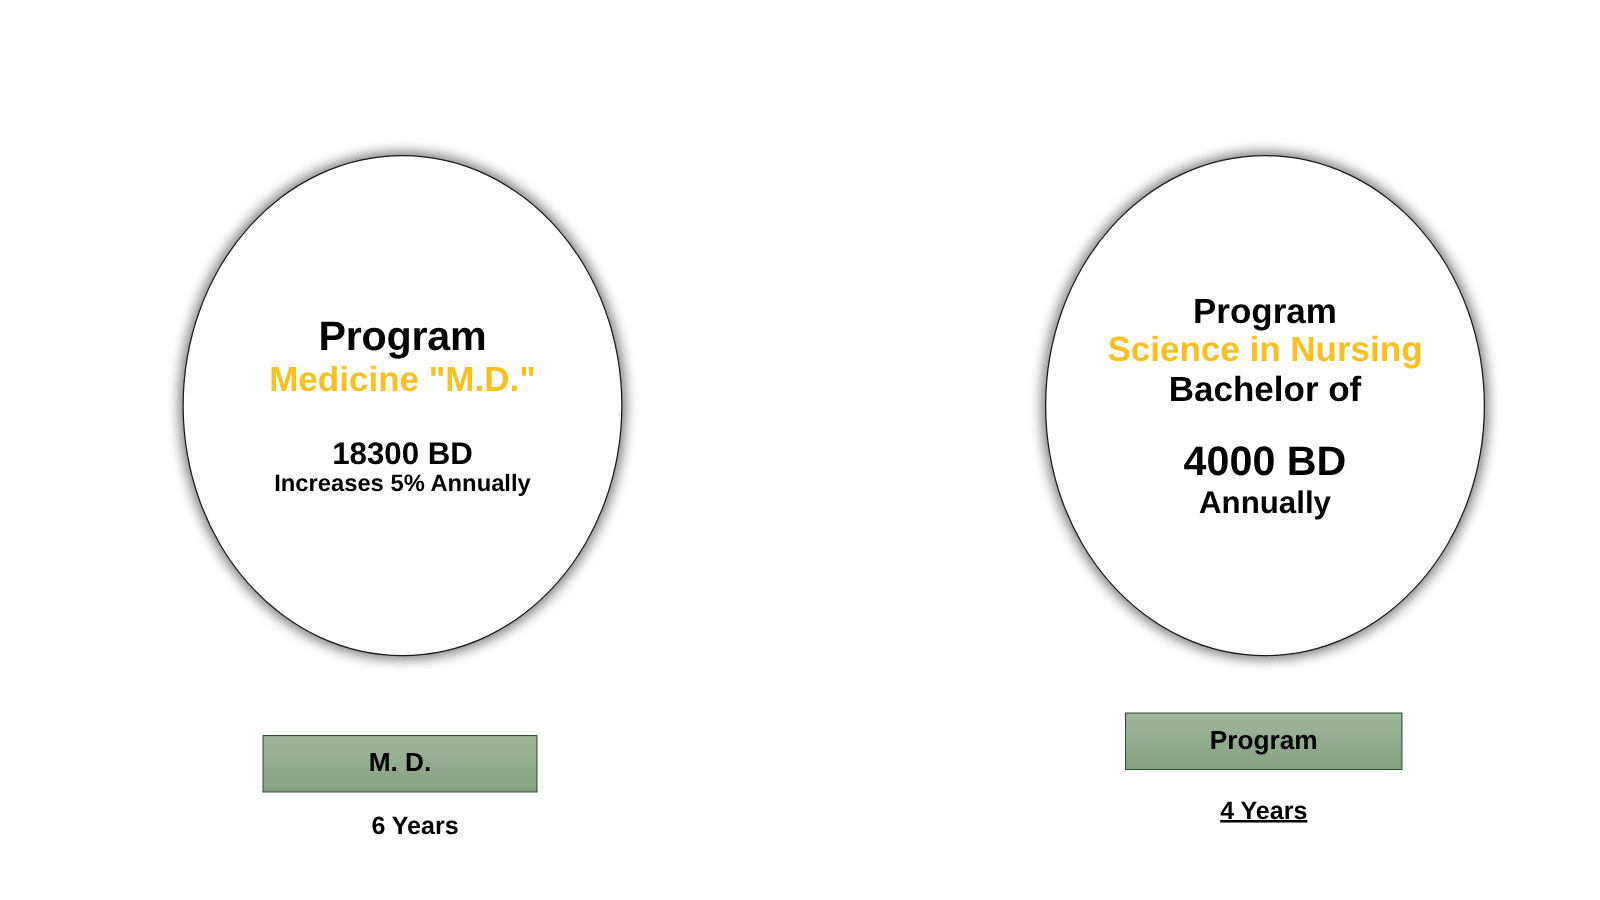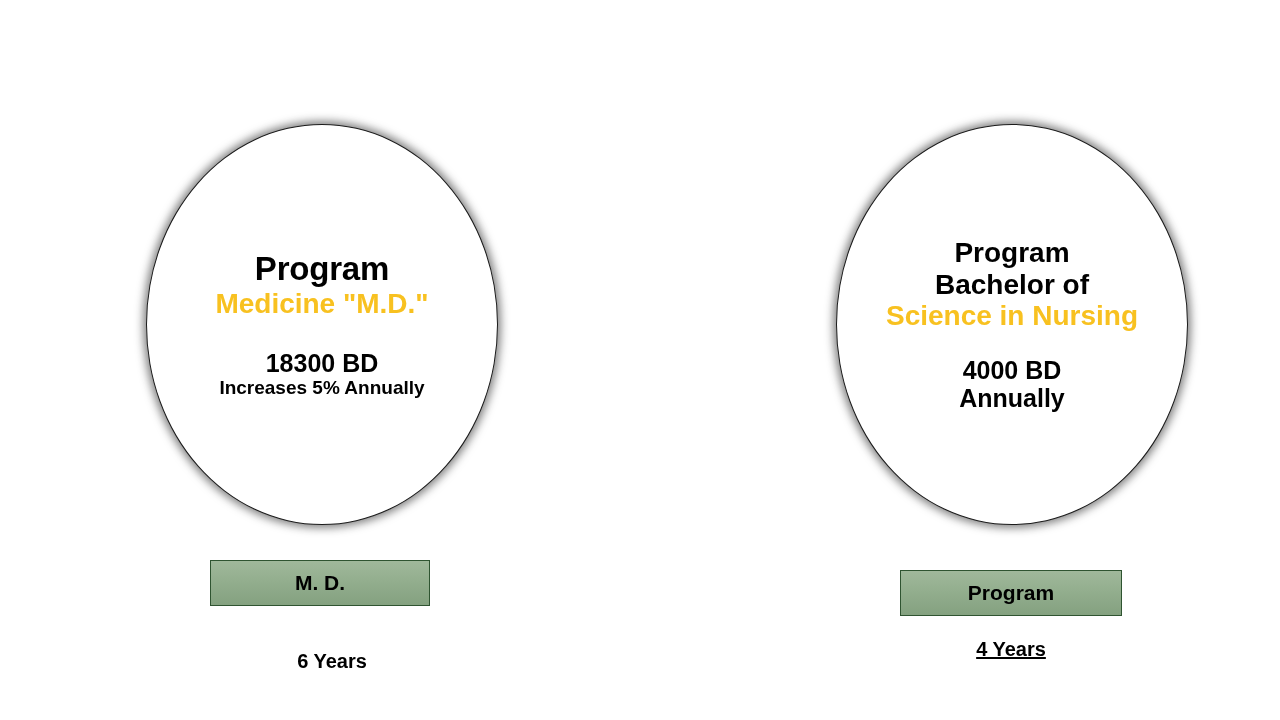--- a/index.html
+++ b/index.html
@@ -65,21 +65,21 @@
   #ellipse-md .t-prog1   { font-size: 28px; }
   #ellipse-md .t-prog2   { font-size: 28px; }
   #ellipse-md .t-fee     { font-size: 25px; margin-top: 4px; }
   #ellipse-md .t-note    { font-size: 19px; }
   #ellipse-md .gap       { height: 26px; }
 
   
   #ellipse-bsn .t-title  { font-size: 28px; }
   #ellipse-bsn .t-prog1  { font-size: 28px; }
   #ellipse-bsn .t-prog2  { font-size: 28px; }
-  #ellipse-bsn .t-fee    { font-size: 25px; }
+  #ellipse-bsn .t-fee    { font-size: 33px; }
   #ellipse-bsn .t-note   { font-size: 25px; }
   #ellipse-bsn .gap      { height: 24px; }
 
   
   .bar {
     position: absolute;
     box-sizing: border-box;
     border: 1.5px solid #2F5431;
     background: linear-gradient(to bottom, #A0B89B 0%, #93AE8E 45%, #84A180 100%);
     display: flex;
@@ -109,32 +109,32 @@
     <div class="ellipse-shape"></div>
     <div class="ellipse-content">
       <span class="line t-title">Program</span>
       <span class="line accent t-prog2">Medicine "M.D."</span>
       <span class="spacer gap"></span>
       <span class="line t-fee">18300 BD</span>
       <span class="line t-note">Increases 5% Annually</span>
     </div>
   </div>
 
-  <div class="bar" style="left:210px; top:560px; width:220px; height:46px;">
+  <div class="bar" style="left:210px; top:588px; width:220px; height:46px;">
     <span>M. D.</span>
   </div>
 
   <div class="caption" style="left:222px; top:650px; width:220px;">6 Years</div>
 
   <div class="node" id="ellipse-bsn" style="left:836px; top:124px; width:352px; height:401px;">
     <div class="ellipse-shape"></div>
     <div class="ellipse-content">
       <span class="line t-title">Program</span>
+      <span class="line accent t-prog2">Science in Nursing</span>
       <span class="line t-prog1">Bachelor of</span>
-      <span class="line accent t-prog2">Science in Nursing</span>
       <span class="spacer gap"></span>
       <span class="line t-fee">4000 BD</span>
       <span class="line t-note">Annually</span>
     </div>
   </div>
 
   <div class="bar" style="left:900px; top:570px; width:222px; height:46px;">
     <span>Program</span>
   </div>
 

